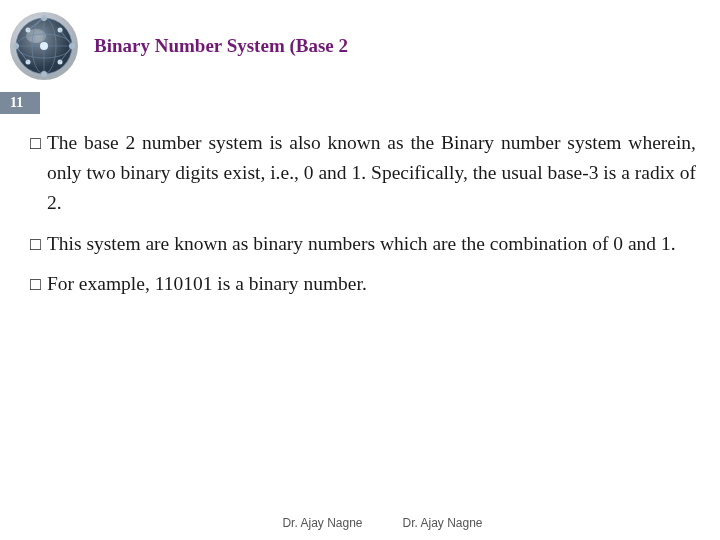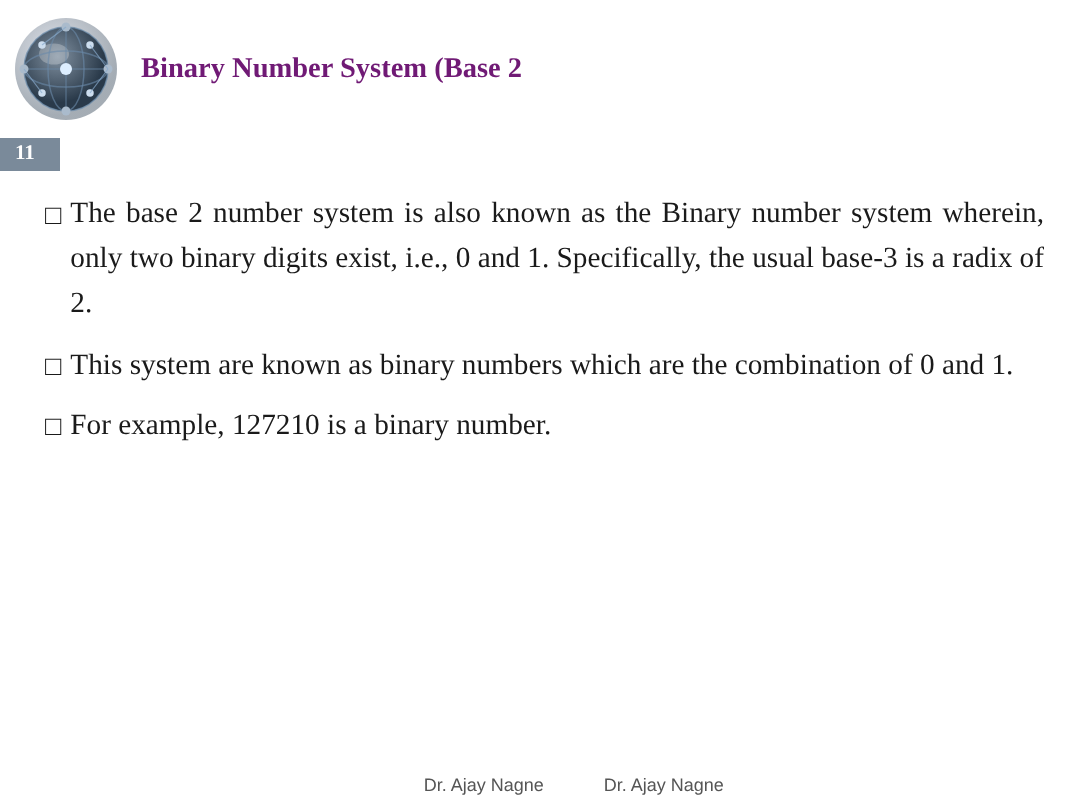--- a/index.html
+++ b/index.html
@@ -169,21 +169,21 @@
       <span class="bullet-text">The base 2 number system is also known as  the Binary  number  system wherein, only two binary digits exist, i.e., 0 and 1. Specifically, the usual base-3 is a radix of 2.</span>
     </div>
 
     <div class="bullet-item">
       <span class="bullet-symbol">□</span>
       <span class="bullet-text">This  system  are  known  as  binary numbers which are the combination of 0 and 1.</span>
     </div>
 
     <div class="bullet-item">
       <span class="bullet-symbol">□</span>
-      <span class="bullet-text">For example, 127210 is a binary number.</span>
+      <span class="bullet-text">For example, 110101 is a binary number.</span>
     </div>
 
   </div>
 
   <div class="footer">
     <span>Dr. Ajay Nagne</span>
     <span>Dr. Ajay Nagne</span>
   </div>
 
 </div>

